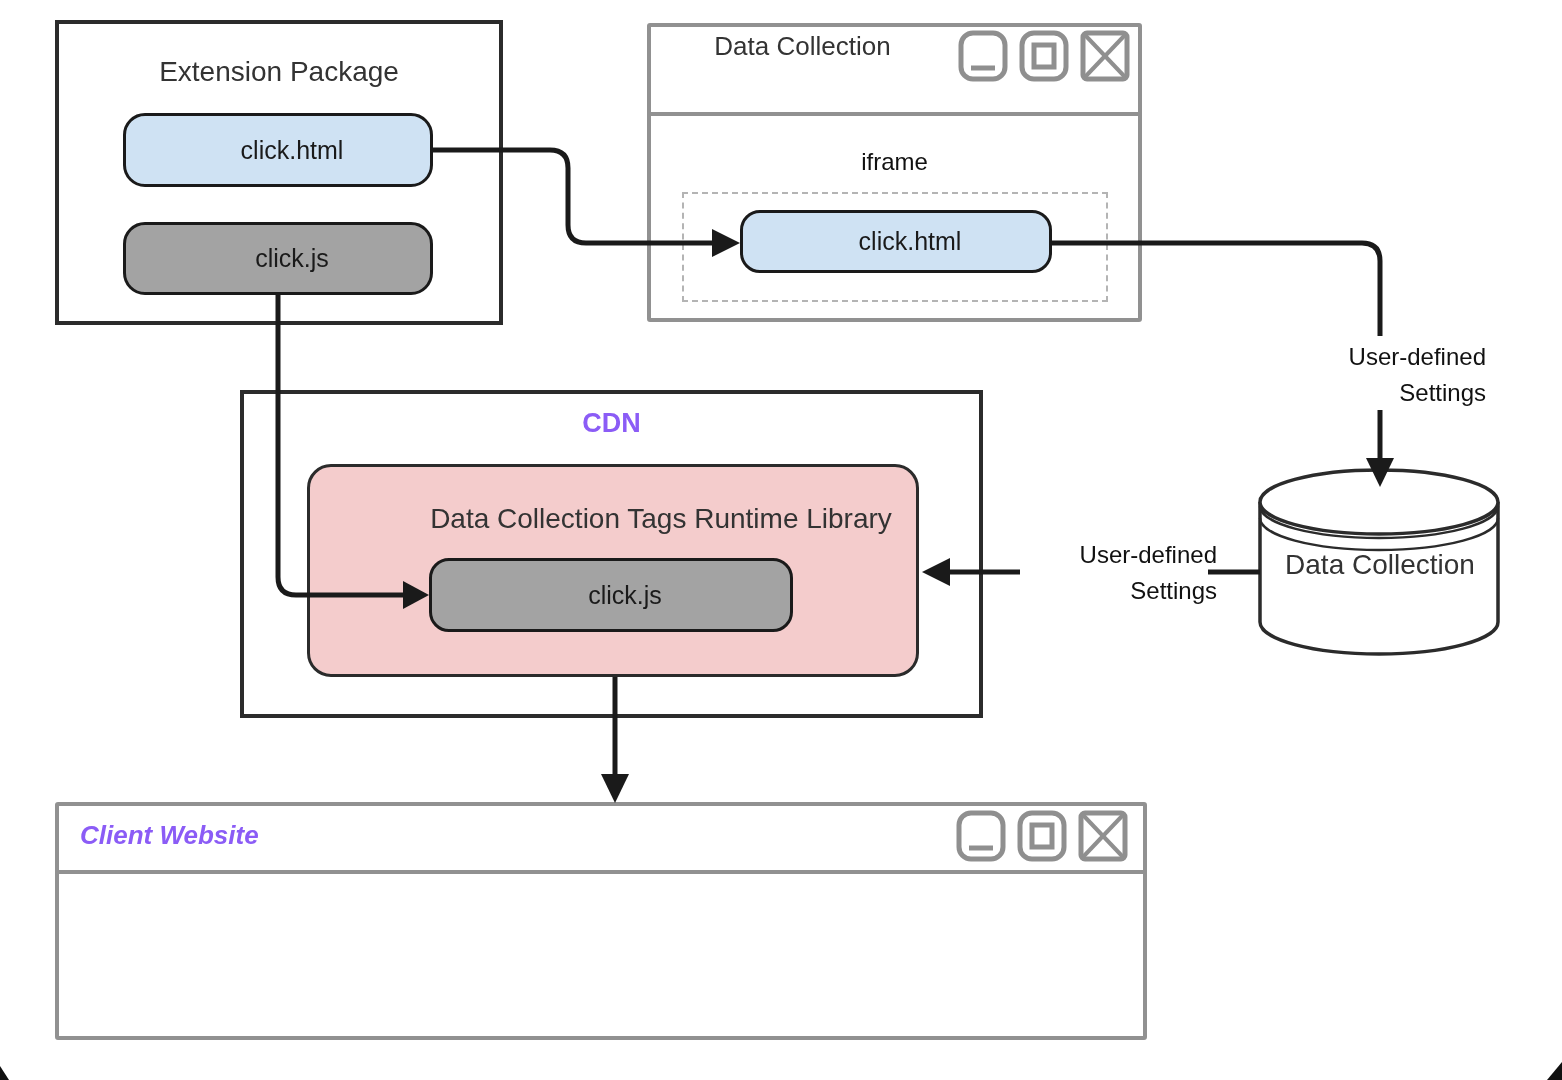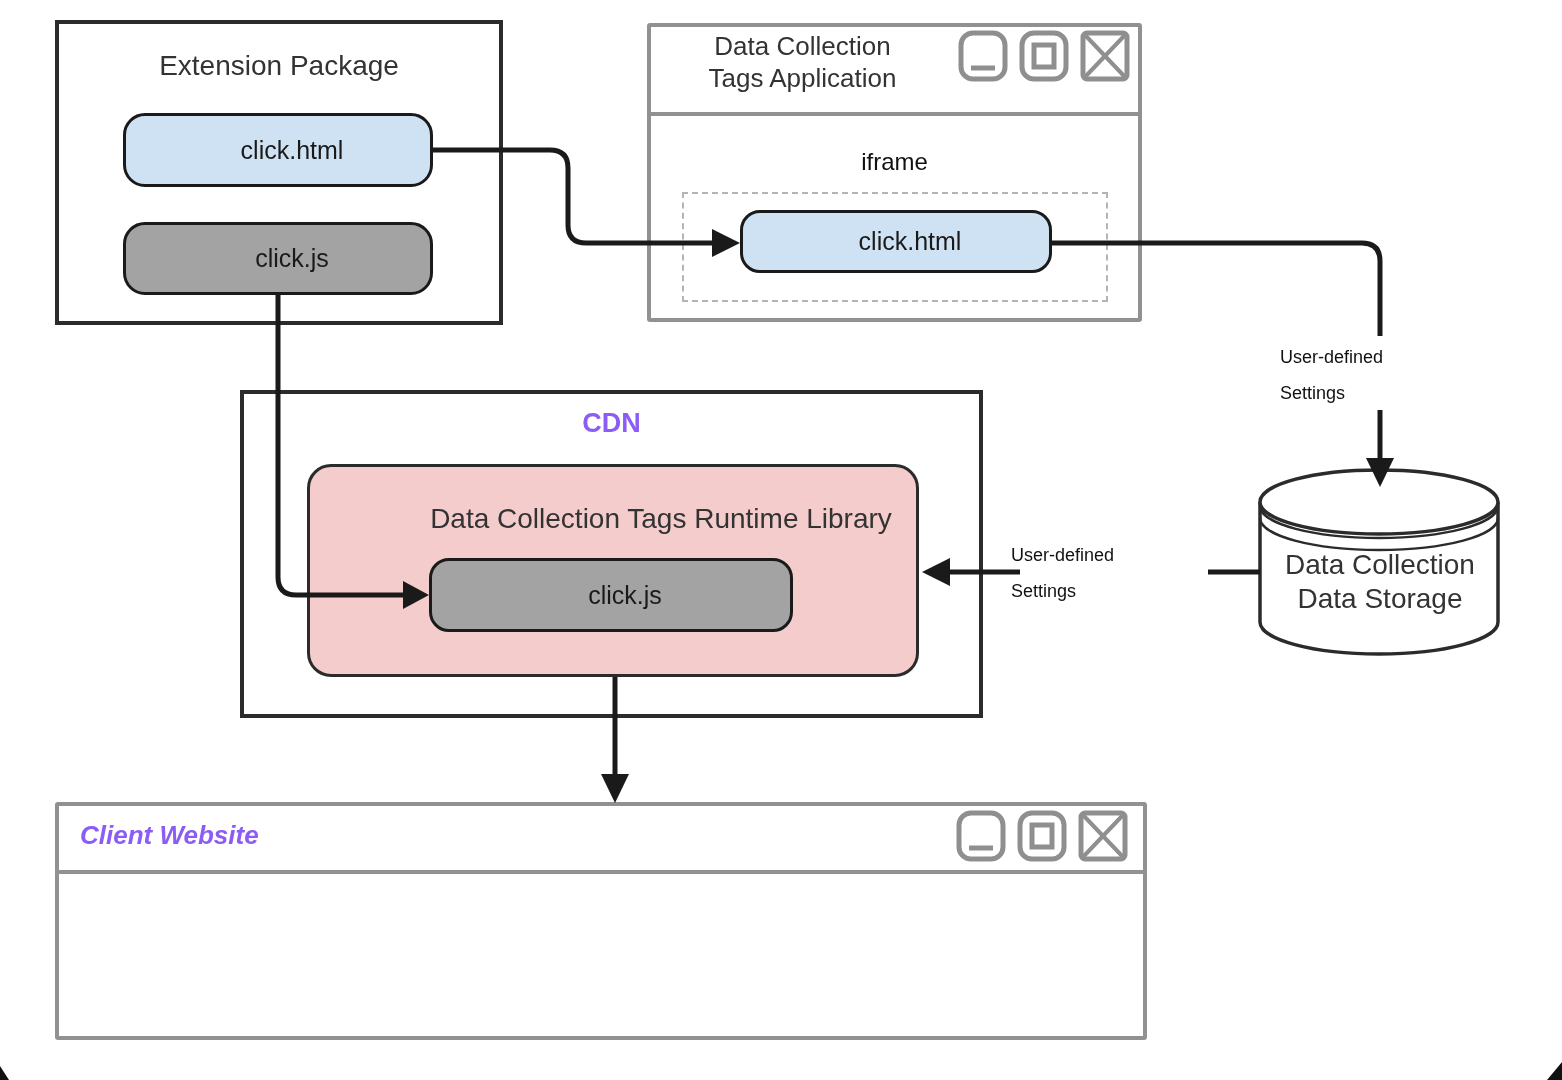--- a/index.html
+++ b/index.html
@@ -17,44 +17,43 @@
   .node-blue{background:#cfe2f3;}
   .node-green{background:#a3a3a3;}
   .lib-box{position:absolute;background:#f4cccc;border:3px solid #2b2b2b;border-radius:24px;box-sizing:border-box;}
   
   .window{position:absolute;background:#ffffff;border:4px solid #919191;border-radius:3px;box-sizing:border-box;}
   .titlebar{position:absolute;left:0;top:0;right:0;border-bottom:4px solid #919191;box-sizing:border-box;background:#ffffff;}
   .winbtns{position:absolute;display:flex;gap:11px;}
   .winbtn{display:block;}
   .dashed{position:absolute;border:2px dashed #b4b4b4;box-sizing:border-box;}
   .iframe-label{position:absolute;color:#111111;font-size:24px;text-align:center;}
-  .settings-label{position:absolute;color:#111111;font-size:18px;line-height:36px;text-align:left;white-space:nowrap;}
+  .settings-label{position:absolute;color:#111111;font-size:24px;line-height:36px;text-align:right;white-space:nowrap;}
   .cyl-label{position:absolute;color:#333333;font-size:28px;line-height:34px;text-align:center;white-space:nowrap;}
   svg.layer{position:absolute;left:0;top:0;pointer-events:none;}
 </style>
 </head>
 <body>
 
 <div id="canvas">
 
   <div class="dark-box" style="left:55px;top:20px;width:448px;height:305px;"></div>
-  <div class="box-title" style="left:55px;top:50px;width:448px;">Extension Package</div>
+  <div class="box-title" style="left:55px;top:56px;width:448px;">Extension Package</div>
   <div class="node node-blue" style="left:123px;top:113px;width:310px;height:74px;">
     <span>click.html</span>
   </div>
   <div class="node node-green" style="left:123px;top:222px;width:310px;height:73px;">
     <span>click.js</span>
   </div>
 
   <div class="window" style="left:647px;top:23px;width:495px;height:299px;">
     <div class="titlebar" style="height:89px;"></div>
   </div>
   <div class="abs" style="left:647px;top:30px;width:311px;text-align:center;color:#333;font-size:26px;line-height:32px;">
     <div>Data Collection</div>
-    <div>Tags Application</div>
   </div>
   <div class="winbtns" style="left:958px;top:30px;">
     <svg class="winbtn" width="50" height="52">
       <rect x="3" y="3" width="44" height="46" rx="12" fill="none" stroke="#8f8f8f" stroke-width="5"></rect>
       <line x1="13" y1="38" x2="37" y2="38" stroke="#8f8f8f" stroke-width="5"></line>
     </svg>
     <svg class="winbtn" width="50" height="52">
       <rect x="3" y="3" width="44" height="46" rx="12" fill="none" stroke="#8f8f8f" stroke-width="5"></rect>
       <rect x="15" y="15" width="20" height="22" fill="none" stroke="#8f8f8f" stroke-width="5"></rect>
     </svg>
@@ -133,21 +132,20 @@
       <path d="M615 677 V776" fill="none" stroke="#1a1a1a" stroke-width="5"></path>
       <polygon points="615,803 601,774 629,774" fill="#1a1a1a"></polygon>
     </g>
 
     <polygon points="0,1066 9,1080 0,1080" fill="#111111"></polygon>
     <polygon points="1562,1062 1562,1080 1547,1080" fill="#111111"></polygon>
   </svg>
 
   <div class="cyl-label" style="left:1262px;top:548px;width:236px;">
     <div>Data Collection</div>
-    <div>Data Storage</div>
   </div>
 
   <div class="settings-label" style="left:1280px;top:339px;width:206px;">
     <div>User-defined</div>
     <div>Settings</div>
   </div>
   <div class="settings-label" style="left:1011px;top:537px;width:206px;">
     <div>User-defined</div>
     <div>Settings</div>
   </div>

